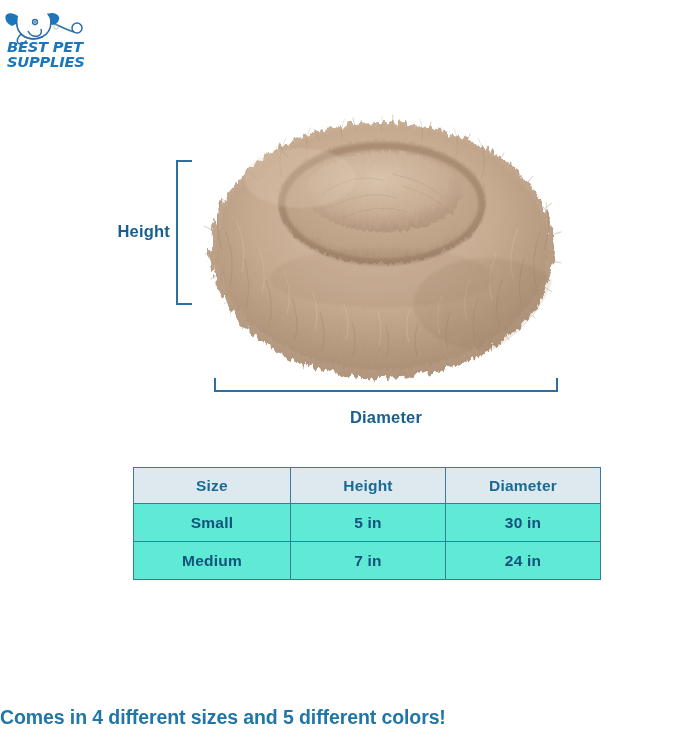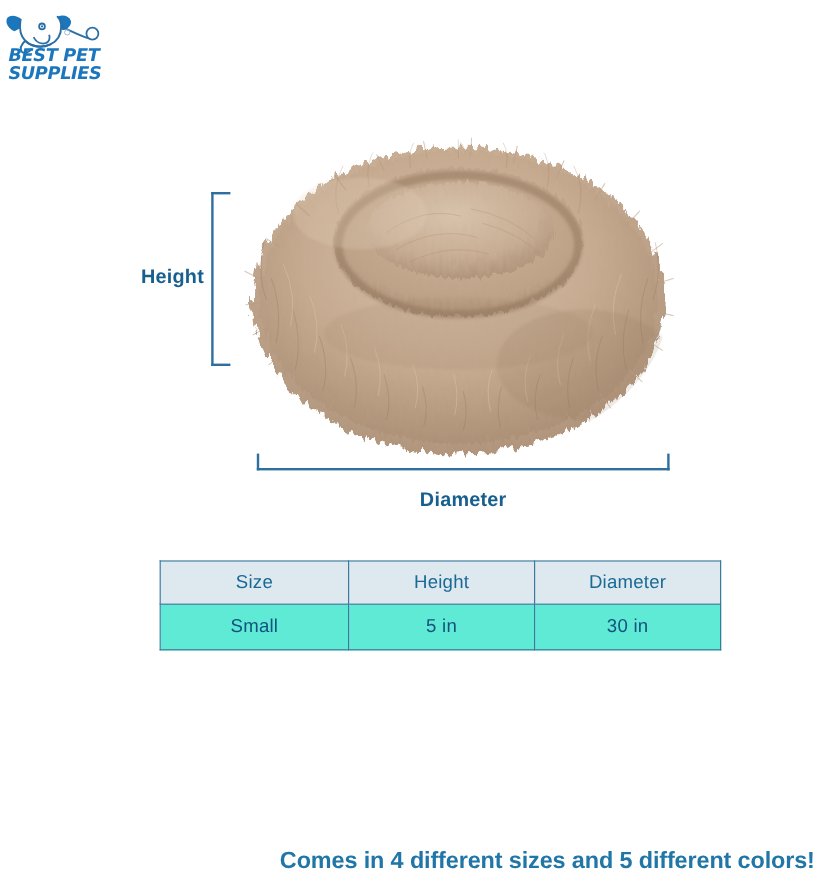--- a/index.html
+++ b/index.html
@@ -115,42 +115,42 @@
     border-collapse: collapse;
     table-layout: fixed;
   }
   .size-table th,
   .size-table td {
     border: 1.6px solid #3a7b9d;
     height: 37px;
     text-align: center;
     vertical-align: middle;
     font-size: 15.5px;
-    font-weight: normal;
+    font-weight: bold;
     color: #14527d;
     letter-spacing: 0.2px;
     padding: 0;
   }
   .size-table th {
     background: #dde8ef;
     color: #196a95;
     height: 35px;
   }
   .size-table td { background: #5eead4; }
   .col-size   { width: 156px; }
   .col-height { width: 154px; }
   .col-diam   { width: 154px; }
 
   
   .tagline {
     position: absolute;
     left: 0;
     top: 706px;
     width: 679px;
-    text-align: right;
+    text-align: left;
     font-size: 19.5px;
     font-weight: bold;
     color: #2176a8;
     letter-spacing: -0.1px;
   }
 </style>
 </head>
 <body>
 
 <div class="brand-logo">
@@ -332,16 +332,21 @@
       <th class="col-height">Height</th>
       <th class="col-diam">Diameter</th>
     </tr>
   </thead>
   <tbody>
     <tr>
       <td>Small</td>
       <td>5 in</td>
       <td>30 in</td>
     </tr>
+    <tr>
+      <td>Medium</td>
+      <td>7 in</td>
+      <td>24 in</td>
+    </tr>
   </tbody>
 </table>
 
 <div class="tagline">Comes in 4 different sizes and 5 different colors!</div>
 
 </body></html>

